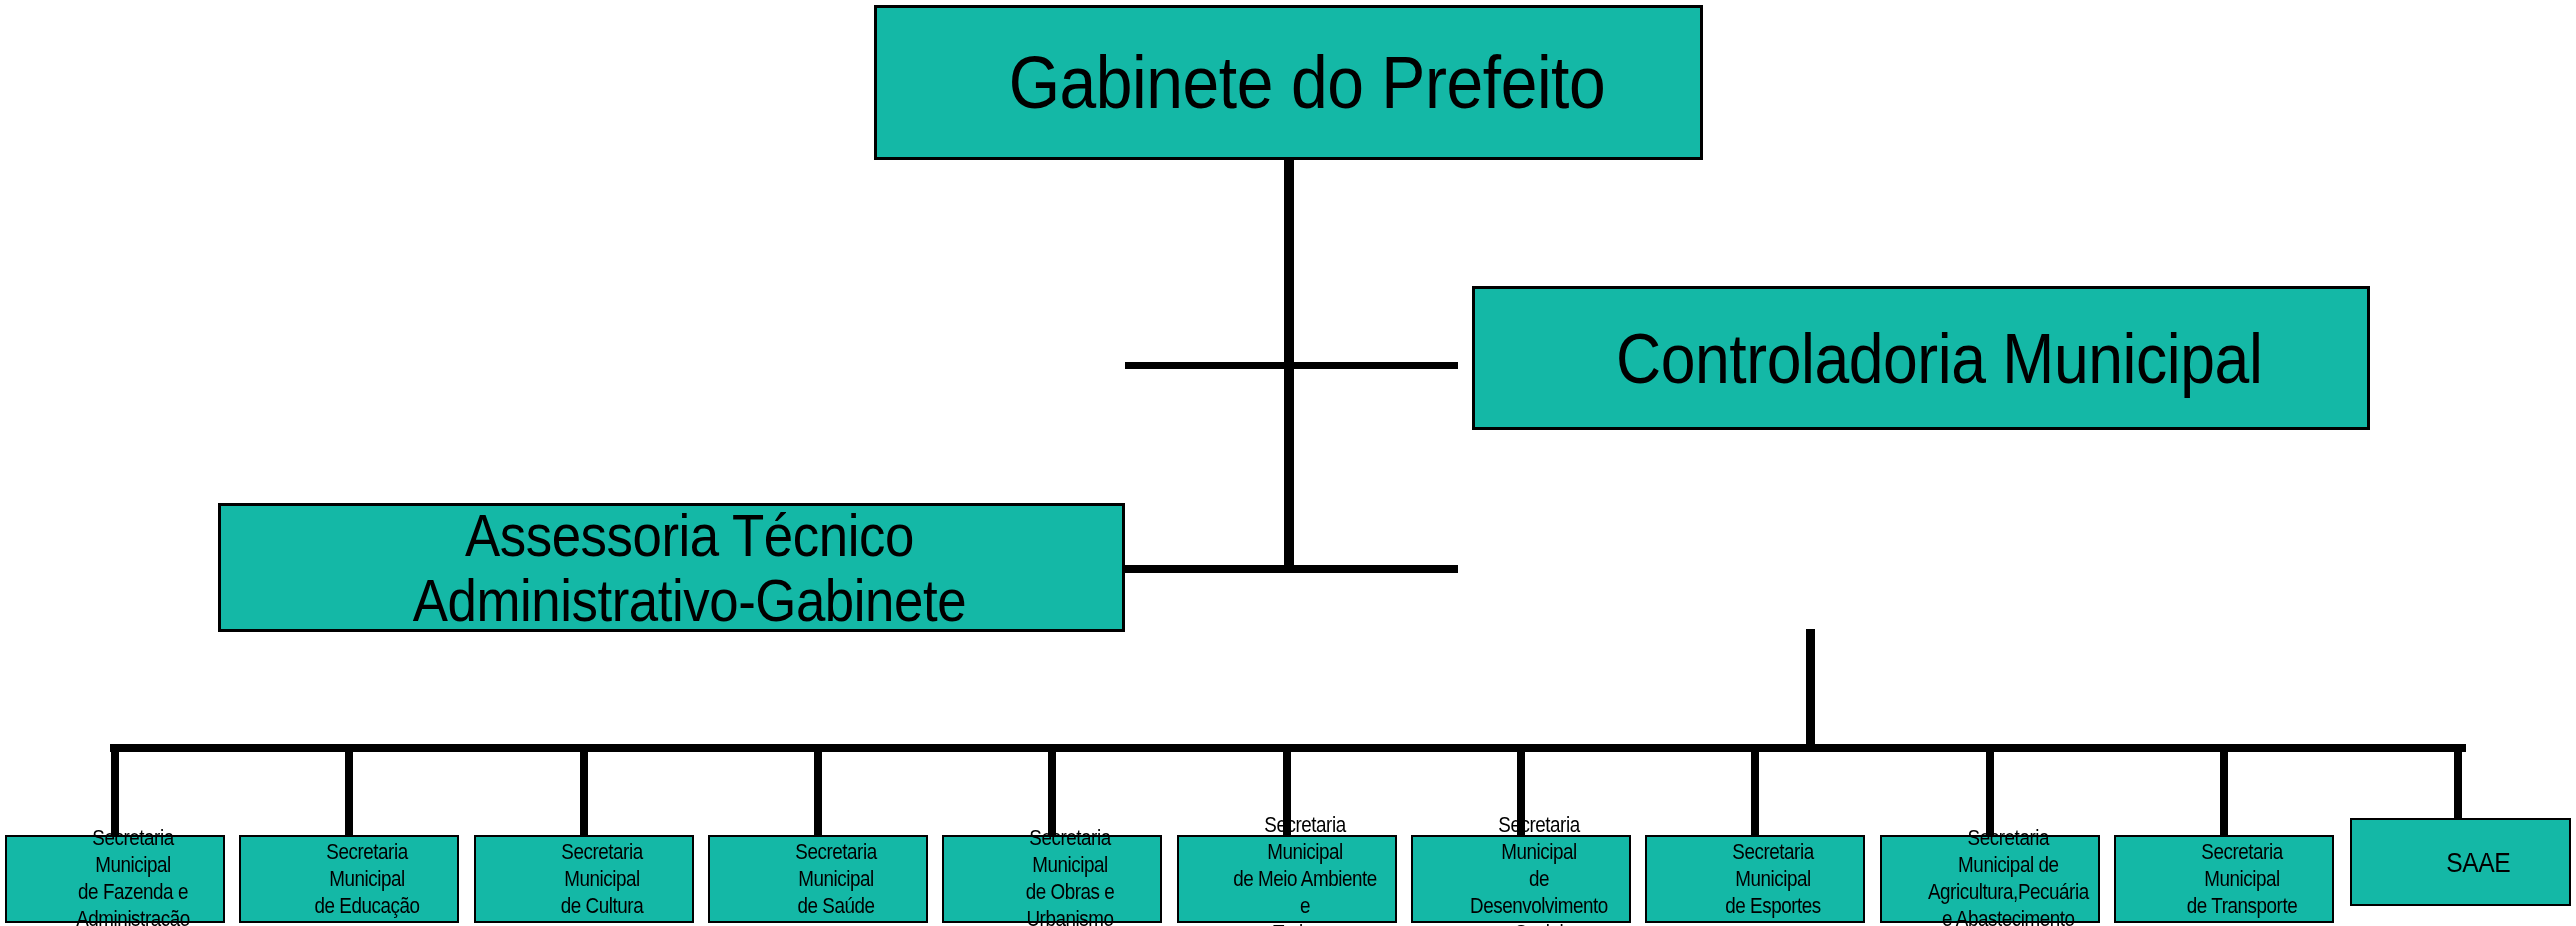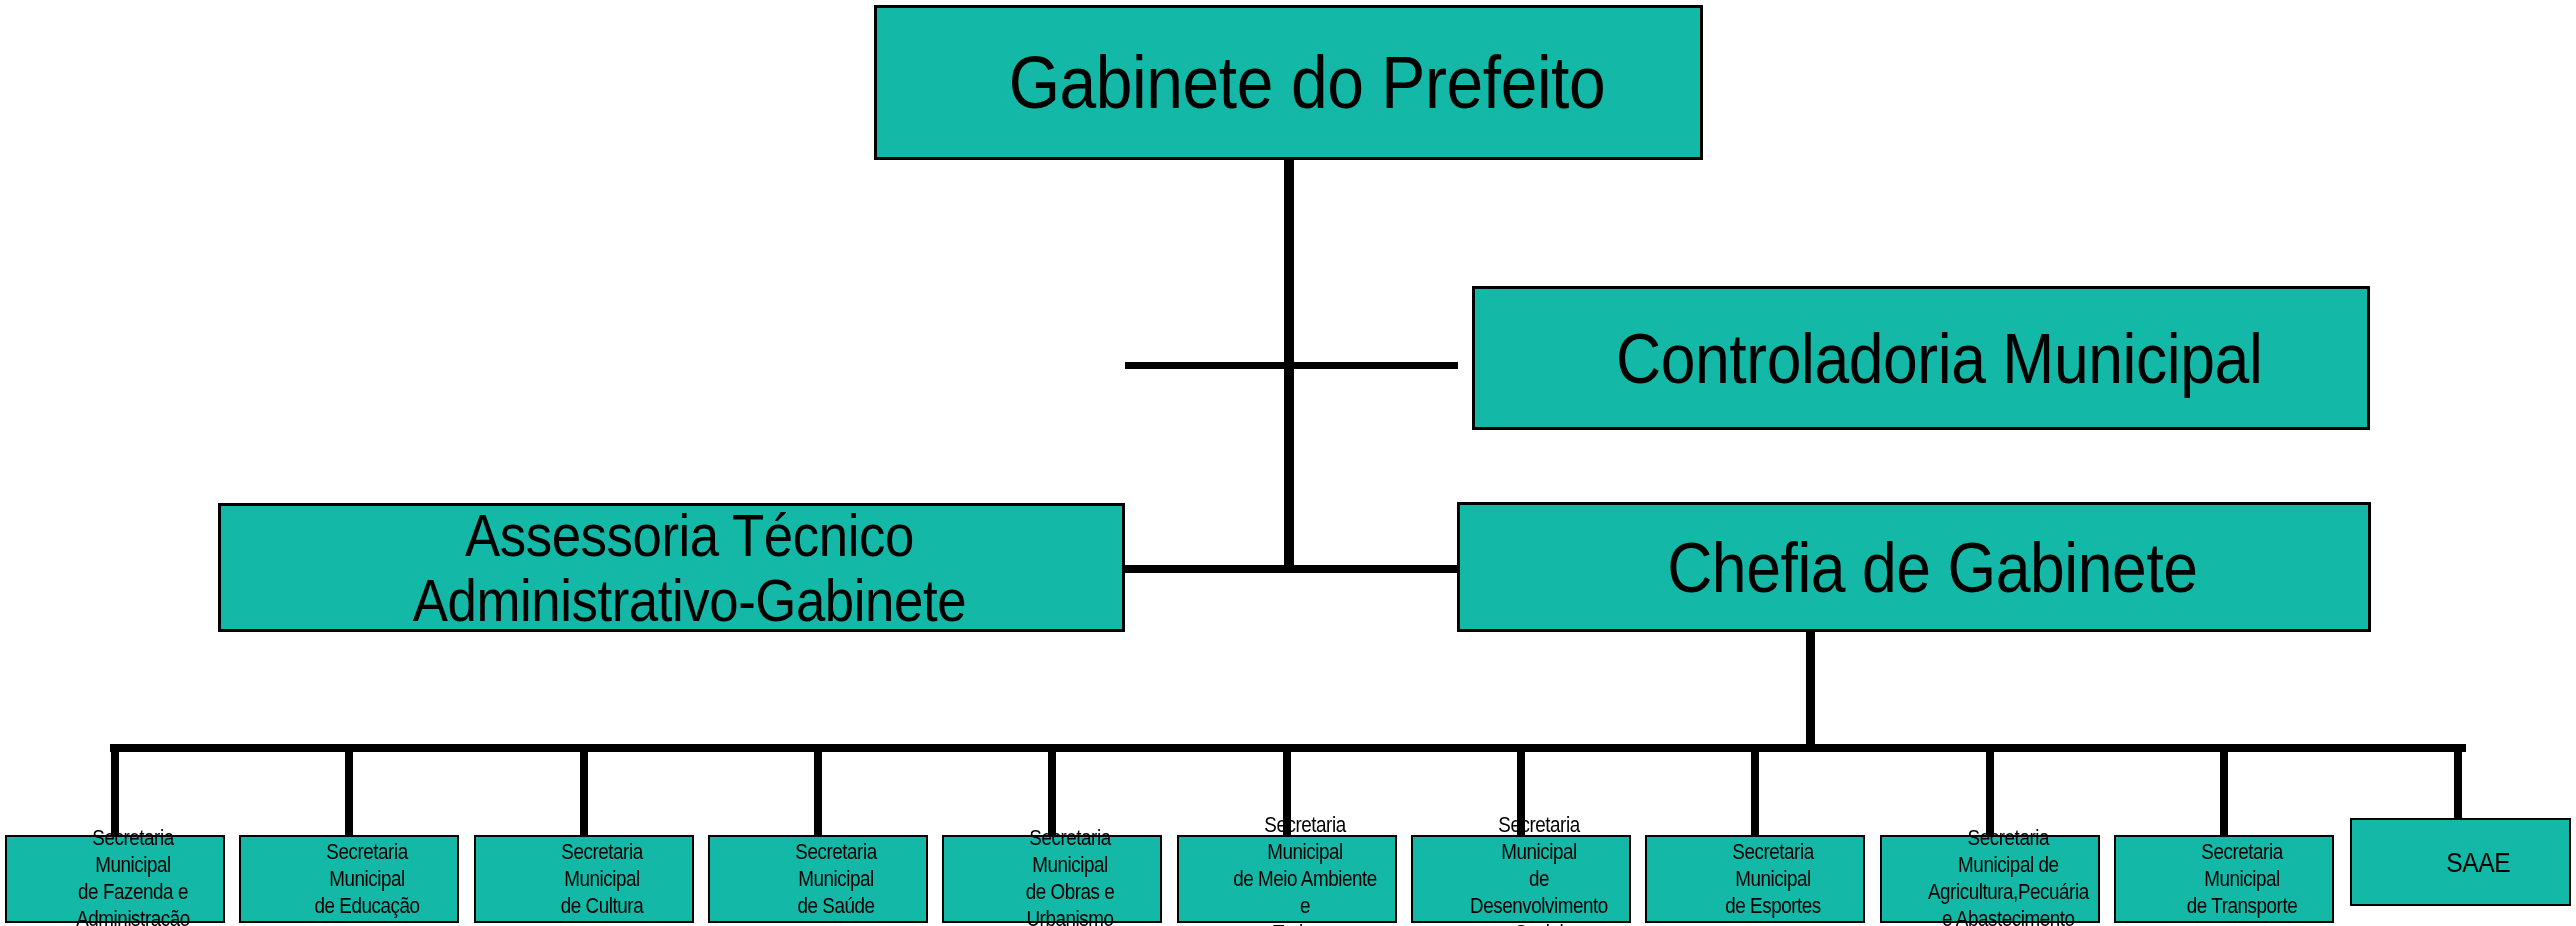--- a/index.html
+++ b/index.html
@@ -76,23 +76,20 @@
   </div>
 
   <div class="box lv-cm" style="left:1458px;top:286px;width:898px;height:144px;margin-left:14px;">
     <span class="txt">Controladoria Municipal</span>
   </div>
 
   <div class="box lv-at" style="left:218px;top:503px;width:907px;height:129px;">
     <span class="txt">Assessoria Técnico
 Administrativo-Gabinete</span>
   </div>
-  <div class="box lv-cg" style="left:1457px;top:502px;width:914px;height:130px;">
-    <span class="txt">Chefia de Gabinete</span>
-  </div>
 
   <div class="box sec" style="left:4.7px;top:835px;width:220px;height:88px;">
     <span class="txt">Secretaria Municipal
 de Fazenda e
 Administração</span>
   </div>
   <div class="box sec" style="left:239px;top:835px;width:220px;height:88px;">
     <span class="txt">Secretaria Municipal
 de Educação</span>
   </div>

